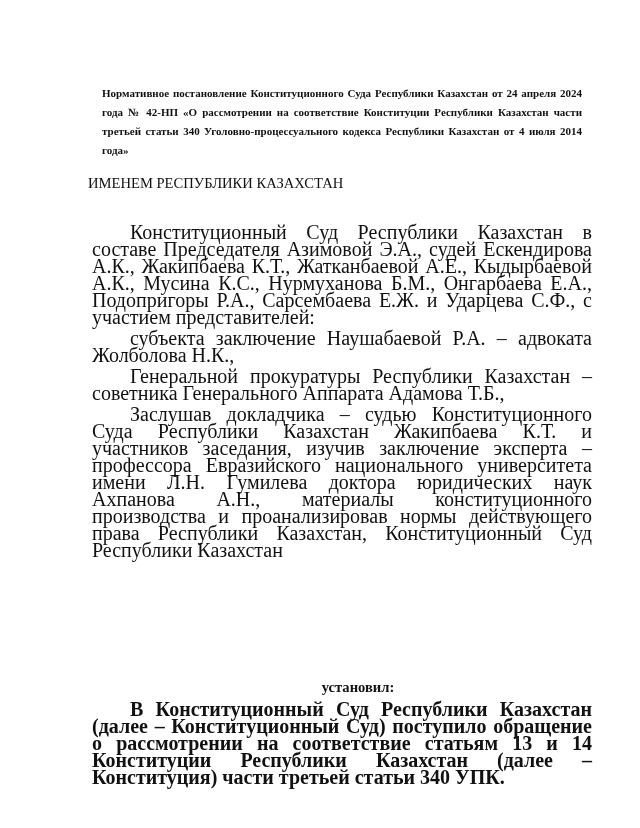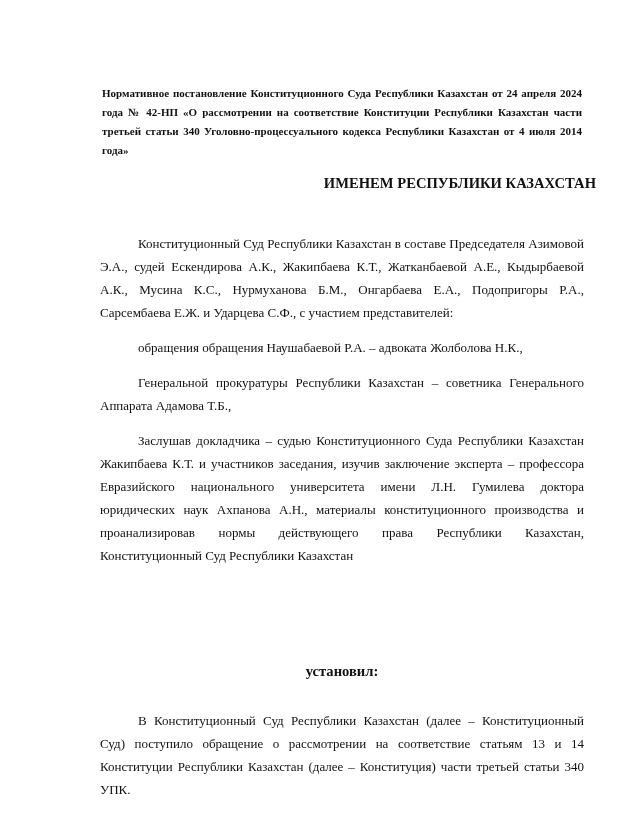--- a/index.html
+++ b/index.html
@@ -23,65 +23,65 @@
     }
     .title {
       font-weight: bold;
       font-size: 11px;
       line-height: 19px;
       text-align: justify;
       text-align-last: left;
       margin: 14px;
     }
     .heading {
-      font-weight: bold;
+      font-weight: normal;
       font-size: 14.6px;
       line-height: 19px;
-      text-align: right;
+      text-align: left;
       margin: 0;
       position: absolute;
       left: 0;
       width: 508px;
     }
     .body-block {
       position: absolute;
       left: 0;
       width: 508px;
     }
     .para {
-      font-size: 13px;
-      line-height: 23px;
+      font-size: 20px;
+      line-height: 17px;
       text-align: justify;
       text-indent: 38px;
-      margin: 12px;
+      margin: 4px;
     }
     .established {
       font-weight: bold;
       font-size: 14.6px;
       line-height: 19px;
       text-align: center;
-      margin: 0;
+      margin: 16px;
       position: absolute;
       left: 0;
       width: 508px;
     }
   </style>
 </head>
 <body>
 
 <div class="page">
   <p class="title">Нормативное постановление Конституционного Суда Республики Казахстан от 24 апреля 2024 года № 42-НП «О рассмотрении на соответствие Конституции Республики Казахстан части третьей статьи 340 Уголовно-процессуального кодекса Республики Казахстан от 4 июля 2014 года»</p>
 
   <p class="heading" style="top:104px;">ИМЕНЕМ РЕСПУБЛИКИ КАЗАХСТАН</p>
 
   <div class="body-block" style="top:150px;">
     <p class="para">Конституционный Суд Республики Казахстан в составе Председателя Азимовой Э.А., судей Ескендирова А.К., Жакипбаева К.Т., Жатканбаевой А.Е., Кыдырбаевой А.К., Мусина К.С., Нурмуханова Б.М., Онгарбаева Е.А., Подопригоры Р.А., Сарсембаева Е.Ж. и Ударцева С.Ф., с участием представителей:</p>
-    <p class="para">обращения обращения Наушабаевой Р.А. – адвоката Жолболова Н.К.,</p>
+    <p class="para">субъекта заключение Наушабаевой Р.А. – адвоката Жолболова Н.К.,</p>
     <p class="para">Генеральной прокуратуры Республики Казахстан – советника Генерального Аппарата Адамова Т.Б.,</p>
     <p class="para">Заслушав докладчика – судью Конституционного Суда Республики Казахстан Жакипбаева К.Т. и участников заседания, изучив заключение эксперта – профессора Евразийского национального университета имени Л.Н. Гумилева доктора юридических наук Ахпанова А.Н., материалы конституционного производства и проанализировав нормы действующего права Республики Казахстан, Конституционный Суд Республики Казахстан</p>
   </div>
 
   <p class="established" style="top:592px;">установил:</p>
 
-  <div class="body-block" style="top:627px;">
+  <div class="body-block" style="top:627px;font-weight:bold;">
     <p class="para">В Конституционный Суд Республики Казахстан (далее – Конституционный Суд) поступило обращение о рассмотрении на соответствие статьям 13 и 14 Конституции Республики Казахстан (далее – Конституция) части третьей статьи 340 УПК.</p>
   </div>
 </div>
 
 </body></html>

